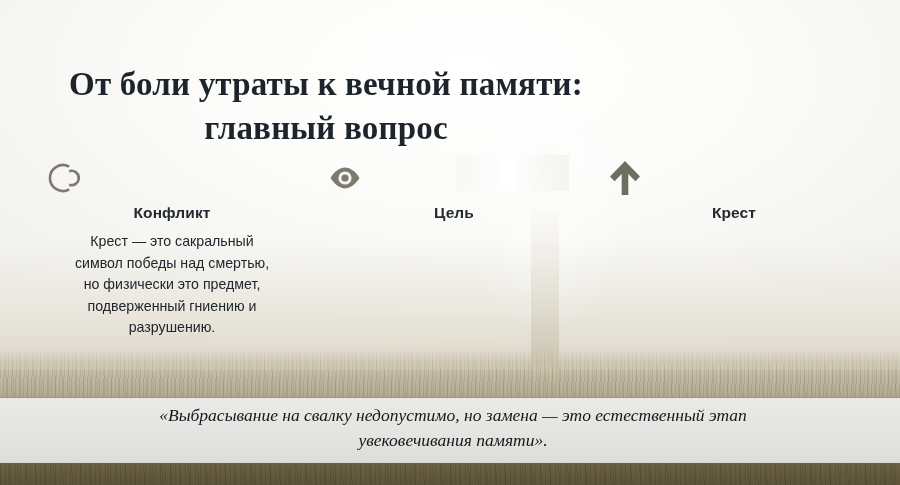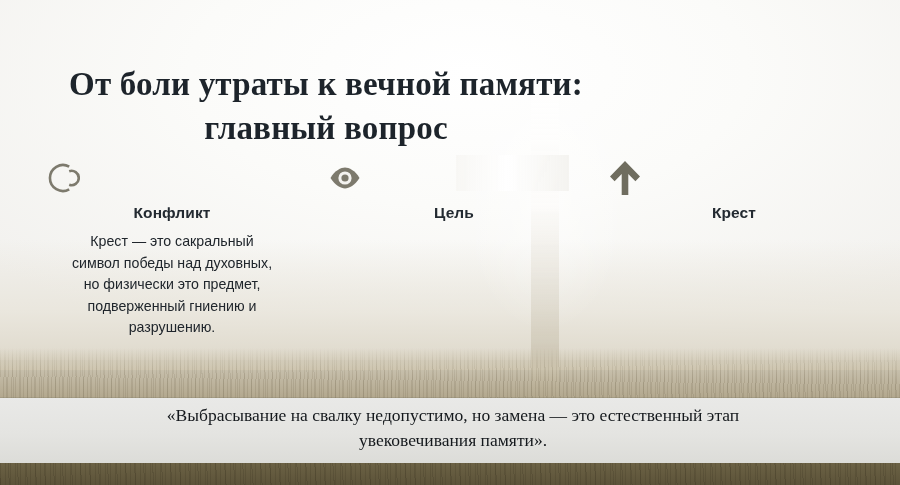--- a/index.html
+++ b/index.html
@@ -150,20 +150,21 @@
     height: 65px;
     background: linear-gradient(180deg, #e9e9e7 0%, #e4e4e1 55%, #dcdcd8 100%);
     box-shadow: 0 -1px 0 rgba(120,115,100,0.25);
   }
   .quote-text {
     position: absolute;
     left: 48px;
     top: 5px;
     width: 810px;
     font-family: "Liberation Serif", "DejaVu Serif", serif;
+    font-style: italic;
     font-size: 17.5px;
     line-height: 25px;
     color: #14181c;
     white-space: pre-line;
   }
 </style>
 </head>
 <body>
 
 <div id="slide">
@@ -187,21 +188,21 @@
 
     <div class="col col-0">
       <div class="col-icon">
         <svg width="34" height="34" viewBox="0 0 34 34" aria-hidden="true">
           <path d="M23.2 5.6 A13 13 0 1 0 23.2 28.4" fill="none" stroke="#7d7a6d" stroke-width="2.6" stroke-linecap="butt"></path>
           <path d="M23.2 10.2 A7.2 7.2 0 1 1 23.2 23.8" fill="none" stroke="#7d7a6d" stroke-width="2.6" stroke-linecap="butt"></path>
         </svg>
       </div>
       <div class="col-head">Конфликт</div>
       <div class="col-body">Крест — это сакральный
-символ победы над духовных,
+символ победы над смертью,
 но физически это предмет,
 подверженный гниению и
 разрушению.</div>
     </div>
 
     <div class="col col-1">
       <div class="col-icon">
         <svg width="34" height="34" viewBox="0 0 34 34" aria-hidden="true">
           <path d="M2.5 17 C7 9.5, 13 6.6, 17 6.6 C21 6.6, 27 9.5, 31.5 17 C27 24.5, 21 27.4, 17 27.4 C13 27.4, 7 24.5, 2.5 17 Z" fill="#7d7a6d"></path>
           <circle cx="17" cy="17" r="6.6" fill="#f4f3f0"></circle>

